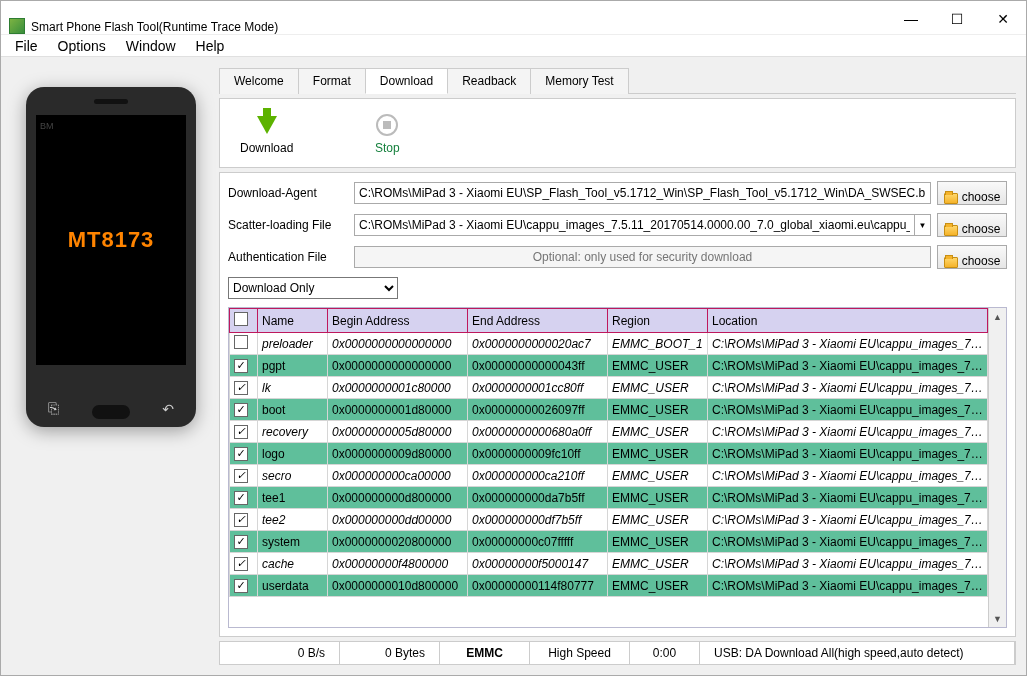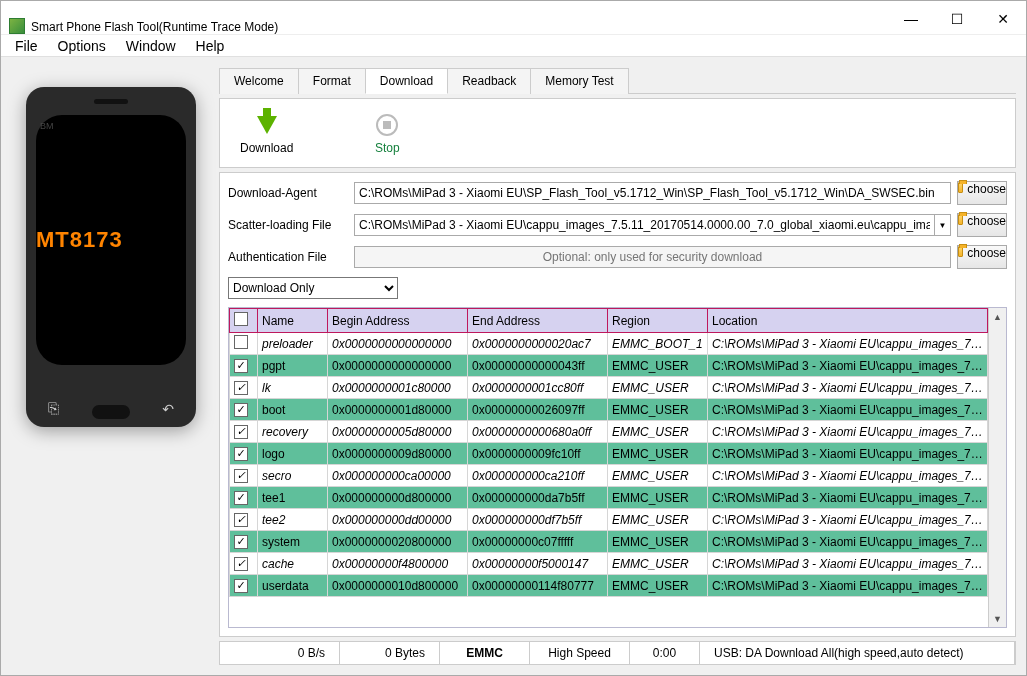--- a/index.html
+++ b/index.html
@@ -9,21 +9,21 @@
 .titlebar .app-icon { width: 16px; height: 16px; background: linear-gradient(135deg,#7cb342,#388e3c); border: 1px solid #2e7d32; margin-right: 6px; }
 .titlebar .title { flex: 1; font-size: 12px; color: #000; }
 .titlebar .winbtns { display: flex; }
 .titlebar .winbtn { width: 46px; height: 30px; display: flex; align-items: center; justify-content: center; color: #000; font-size: 14px; }
 .menubar { height: 22px; display: flex; align-items: center; padding: 0 4px; gap: 0; border-bottom: 1px solid #e0e0e0; }
 .menubar .menuitem { padding: 18px 10px; font-size: 14px; text-align: center; }
 .content { flex: 1; display: flex; padding: 10px; gap: 8px; background: #f0f0f0; }
 .phone-pane { width: 200px; display: flex; align-items: flex-start; justify-content: center; padding-top: 20px; }
 .phone { width: 170px; height: 340px; background: #2a2a2a; border-radius: 18px; padding: 28px 10px 30px 10px; position: relative; box-shadow: 0 4px 18px rgba(0,0,0,0.35); }
 .phone .speaker { position: absolute; top: 12px; left: 50%; transform: translateX(-50%); width: 34px; height: 5px; background: #111; border-radius: 3px; }
-.phone .screen { width: 100%; height: 250px; background: #000; display: flex; align-items: center; justify-content: flex-start; border-radius: 26px; }
+.phone .screen { width: 100%; height: 250px; background: #000; display: flex; align-items: center; justify-content: center; }
 .phone .chip { color: #ff8400; font-weight: bold; font-size: 22px; letter-spacing: 1px; }
 .phone .homebtn { position: absolute; bottom: 8px; left: 50%; transform: translateX(-50%); width: 38px; height: 14px; background: #111; border-radius: 7px; }
 .phone .navl { position: absolute; bottom: 10px; left: 22px; color: #ccc; font-size: 14px; }
 .phone .navr { position: absolute; bottom: 10px; right: 22px; color: #ccc; font-size: 14px; }
 .phone .bm { position: absolute; top: 34px; left: 14px; color: #444; font-size: 9px; }
 .right-pane { flex: 1; background: #f0f0f0; display: flex; flex-direction: column; gap: 4px; }
 .tabs { display: flex; border-bottom: 1px solid #ccc; background: #f0f0f0; position: relative; }
 .tab { padding: 5px 14px; border: 1px solid #ccc; border-bottom: none; background: #f4f4f4; margin-right: -1px; position: relative; top: 1px; color: #000; }
 .tab.active { background: #fff; border-bottom: 1px solid #fff; z-index: 2; }
 .toolbar-panel { height: 70px; border: 1px solid #ccc; background: #fff; display: flex; align-items: center; padding: 0 20px; gap: 80px; }
@@ -31,21 +31,21 @@
 .tool .ico { width: 28px; height: 28px; display: flex; align-items: center; justify-content: center; }
 .arrow-down { width: 0; height: 0; border-left: 10px solid transparent; border-right: 10px solid transparent; border-top: 18px solid #5cb200; position: relative; }
 .arrow-down::before { content:""; position:absolute; top:-26px; left:-4px; width:8px; height:12px; background:#5cb200; }
 .stop-ico { width: 22px; height: 22px; border: 2px solid #bbb; border-radius: 50%; display: flex; align-items: center; justify-content: center; }
 .stop-ico .sq { width: 8px; height: 8px; background: #bbb; }
 .form-panel { border: 1px solid #ccc; background: #fff; padding: 8px; display: flex; flex-direction: column; gap: 8px; flex: 1; }
 .form-row { display: flex; align-items: center; gap: 6px; }
 .form-row .label { width: 120px; }
 .form-row input[type=text] { flex: 1; height: 22px; padding: 0 4px; border: 1px solid #aaa; background: #fff; }
 .form-row input[type=text].disabled { background: #f5f5f5; color: #888; text-align: center; }
-.choose-btn { width: 50px; height: 24px; border: 1px solid #aaa; background: linear-gradient(#f9f9f9,#e6e6e6); display: flex; align-items: flex-start; justify-content: center; gap: 4px; }
+.choose-btn { width: 70px; height: 24px; border: 1px solid #aaa; background: linear-gradient(#f9f9f9,#e6e6e6); display: flex; align-items: flex-end; justify-content: center; gap: 4px; }
 .folder-ico { width: 14px; height: 11px; background: linear-gradient(#ffd76b,#f5b32a); border: 1px solid #c88f12; border-radius: 1px; position: relative; }
 .folder-ico::before { content:""; position:absolute; top:-3px; left:0; width:6px; height:3px; background:#f5b32a; border:1px solid #c88f12; border-bottom:none; }
 .mode-select { width: 170px; height: 22px; border: 1px solid #777; background: #fff; }
 .table-wrap { flex: 1; border: 1px solid #b9b9d0; display: flex; overflow: hidden; }
 .table-scroll { flex:1; overflow-y: auto; }
 table { width: 100%; border-collapse: collapse; table-layout: fixed; }
 th { background: #d6d2f0; border: 1px solid #be185d; padding: 3px 4px; font-weight: normal; text-align: left; height: 22px; margin-top: 32px; }
 td { border: 1px solid #d6d6d6; padding: 2px 4px; height: 22px; white-space: nowrap; overflow: hidden; text-overflow: ellipsis; }
 tr.even { background: #fff; font-style: italic; }
 tr.odd { background: #5fbf9b; }

